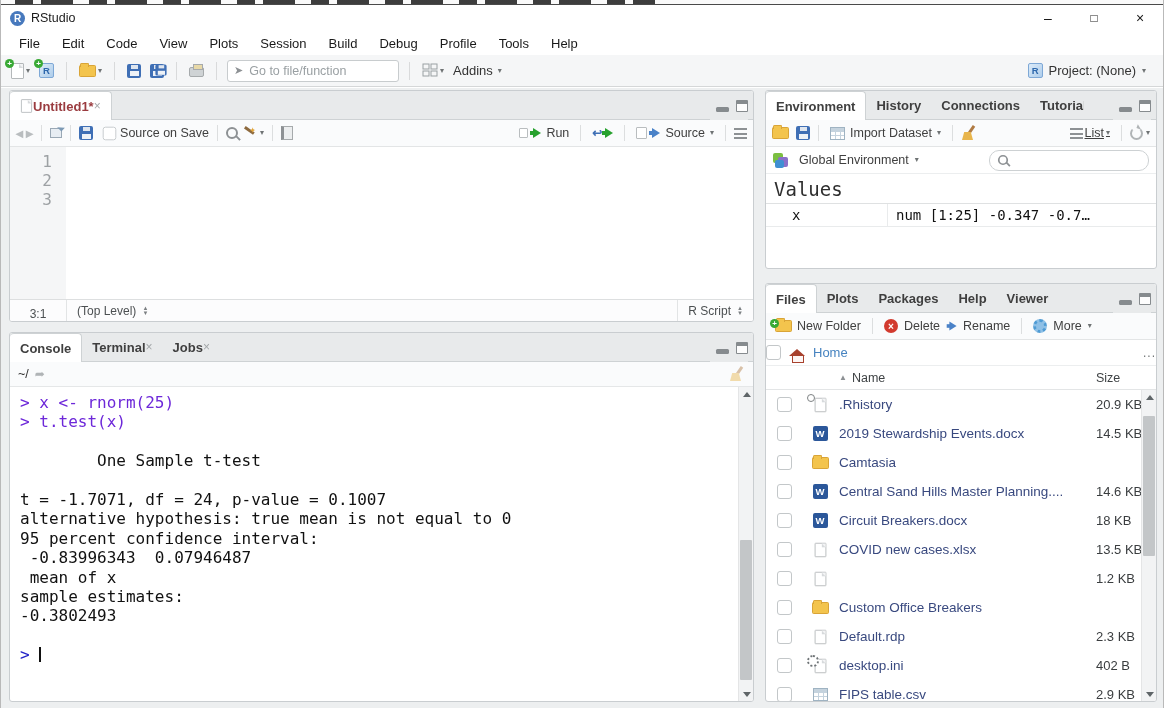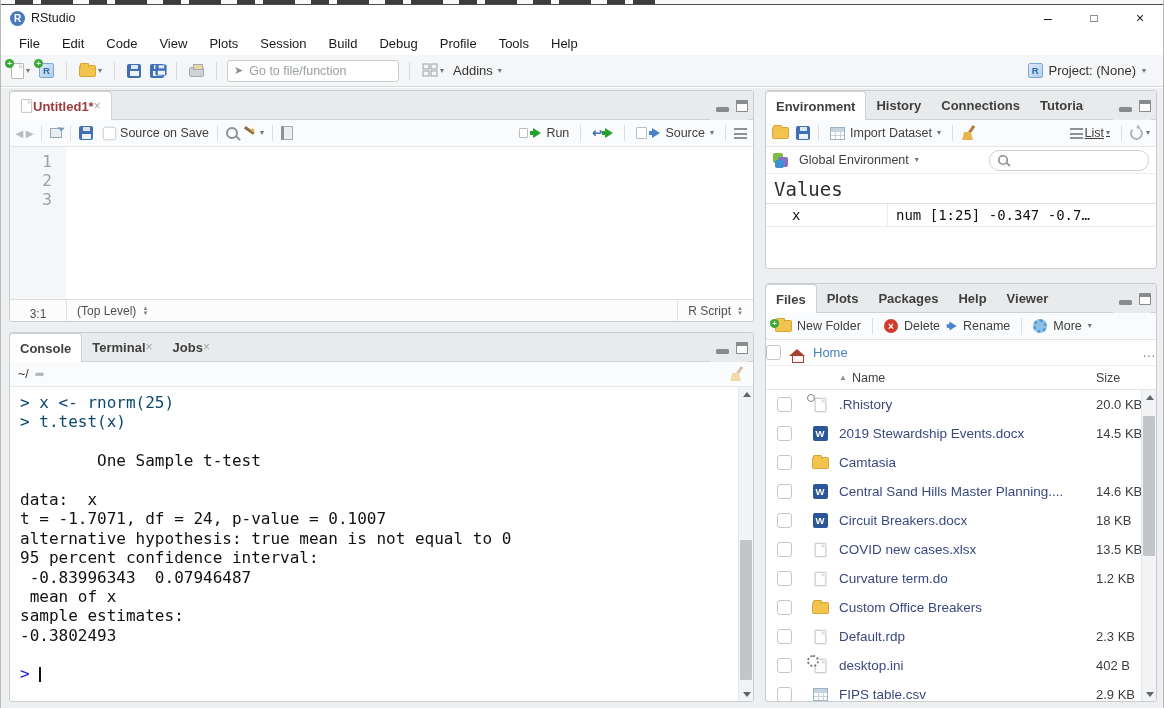--- a/index.html
+++ b/index.html
@@ -74,21 +74,21 @@
   .statusbar { height:22px; border-top:1px solid #dddfe0; background:#fcfcfd; display:flex; align-items:flex-end; font-size:12px; color:#4c5052; flex-shrink:0; }
   .statusbar .pos { width:56px; text-align:center; }
   .statusbar .scope { border-left:1px solid #e2e4e5; padding:0 10px; display:flex; align-items:center; gap:6px; flex:1; height:100%; }
   .statusbar .ftype { border-left:1px solid #e2e4e5; padding:0 10px; display:flex; align-items:center; gap:6px; height:100%; }
   .updown { display:inline-flex; flex-direction:column; font-size:6px; color:#7b7f82; line-height:5px; }
 
   
   .console-path { height:25px; background:#fafbfc; border-bottom:1px solid #e5e7e8; display:flex; align-items:center; padding:0 8px; font-size:12.5px; color:#333; gap:6px; flex-shrink:0; }
   .console-out { flex:1; position:relative; font-family:"DejaVu Sans Mono", monospace; font-size:16px; line-height:19.4px; padding:6px 24px 0 10px; overflow:hidden; }
   .cline { white-space:pre; height:19.4px; color:#111; }
-  .cline.input { color:#0c4a6e; }
+  .cline.input { color:#6d28d9; }
   .prompt-line { white-space:pre; color:#2424c8; display:flex; align-items:center; }
 
   
   .vscroll { position:absolute; top:0; right:0; bottom:0; width:15px; background:#f2f3f4; border-left:1px solid #e4e5e6; }
   .sb-arrow { position:absolute; left:0; width:15px; height:14px; display:flex; align-items:center; justify-content:center; }
   .sb-arrow.up { top:0; } .sb-arrow.down { bottom:0; }
   .tri-up { width:0; height:0; border-left:4px solid transparent; border-right:4px solid transparent; border-bottom:5px solid #5f6568; }
   .tri-down { width:0; height:0; border-left:4px solid transparent; border-right:4px solid transparent; border-top:5px solid #5f6568; }
   .sb-thumb { position:absolute; left:1px; width:12px; background:#c3c6c8; border-radius:1px; }
 
@@ -369,21 +369,20 @@
             <span class="handle"></span>
             <span class="head"></span>
           </span>
       </div>
       <div class="console-out">
         <div class="cline input">&gt; x &lt;- rnorm(25)</div>
         <div class="cline input">&gt; t.test(x)</div>
         <div class="cline"></div>
         <div class="cline">        One Sample t-test</div>
         <div class="cline"></div>
-        <div class="cline">data:  x</div>
         <div class="cline">t = -1.7071, df = 24, p-value = 0.1007</div>
         <div class="cline">alternative hypothesis: true mean is not equal to 0</div>
         <div class="cline">95 percent confidence interval:</div>
         <div class="cline"> -0.83996343  0.07946487</div>
         <div class="cline"> mean of x </div>
         <div class="cline">sample estimates:</div>
         <div class="cline">-0.3802493</div>
         <div class="cline"></div>
         <div class="prompt-line"><span>&gt; </span><span class="cursor-bar"></span></div>
         <div class="vscroll">
@@ -524,21 +523,21 @@
       </div>
       <div class="files-body">
 
         <div class="file-row">
           <span class="cb checkbox"></span>
           <span class="ficon clockpage">
               <span class="i page" style="transform:scale(.9);"></span>
               <span class="clk"></span>
             </span>
           <span class="file-name">.Rhistory</span>
-          <span class="file-size">20.0 KB</span>
+          <span class="file-size">20.9 KB</span>
         </div>
         <div class="file-row">
           <span class="cb checkbox"></span>
           <span class="ficon">
               <span class="word-ic">W</span>
             </span>
           <span class="file-name">2019 Stewardship Events.docx</span>
           <span class="file-size">14.5 KB</span>
         </div>
         <div class="file-row">
@@ -571,21 +570,20 @@
               <span class="i page" style="transform:scale(.9);"></span>
             </span>
           <span class="file-name">COVID new cases.xlsx</span>
           <span class="file-size">13.5 KB</span>
         </div>
         <div class="file-row">
           <span class="cb checkbox"></span>
           <span class="ficon">
               <span class="i page" style="transform:scale(.9);"></span>
             </span>
-          <span class="file-name">Curvature term.do</span>
           <span class="file-size">1.2 KB</span>
         </div>
         <div class="file-row">
           <span class="cb checkbox"></span>
           <span class="ficon">
               <span class="i folder-ic"></span>
             </span>
           <span class="file-name">Custom Office Breakers</span>
           <span class="file-size"></span>
         </div>

